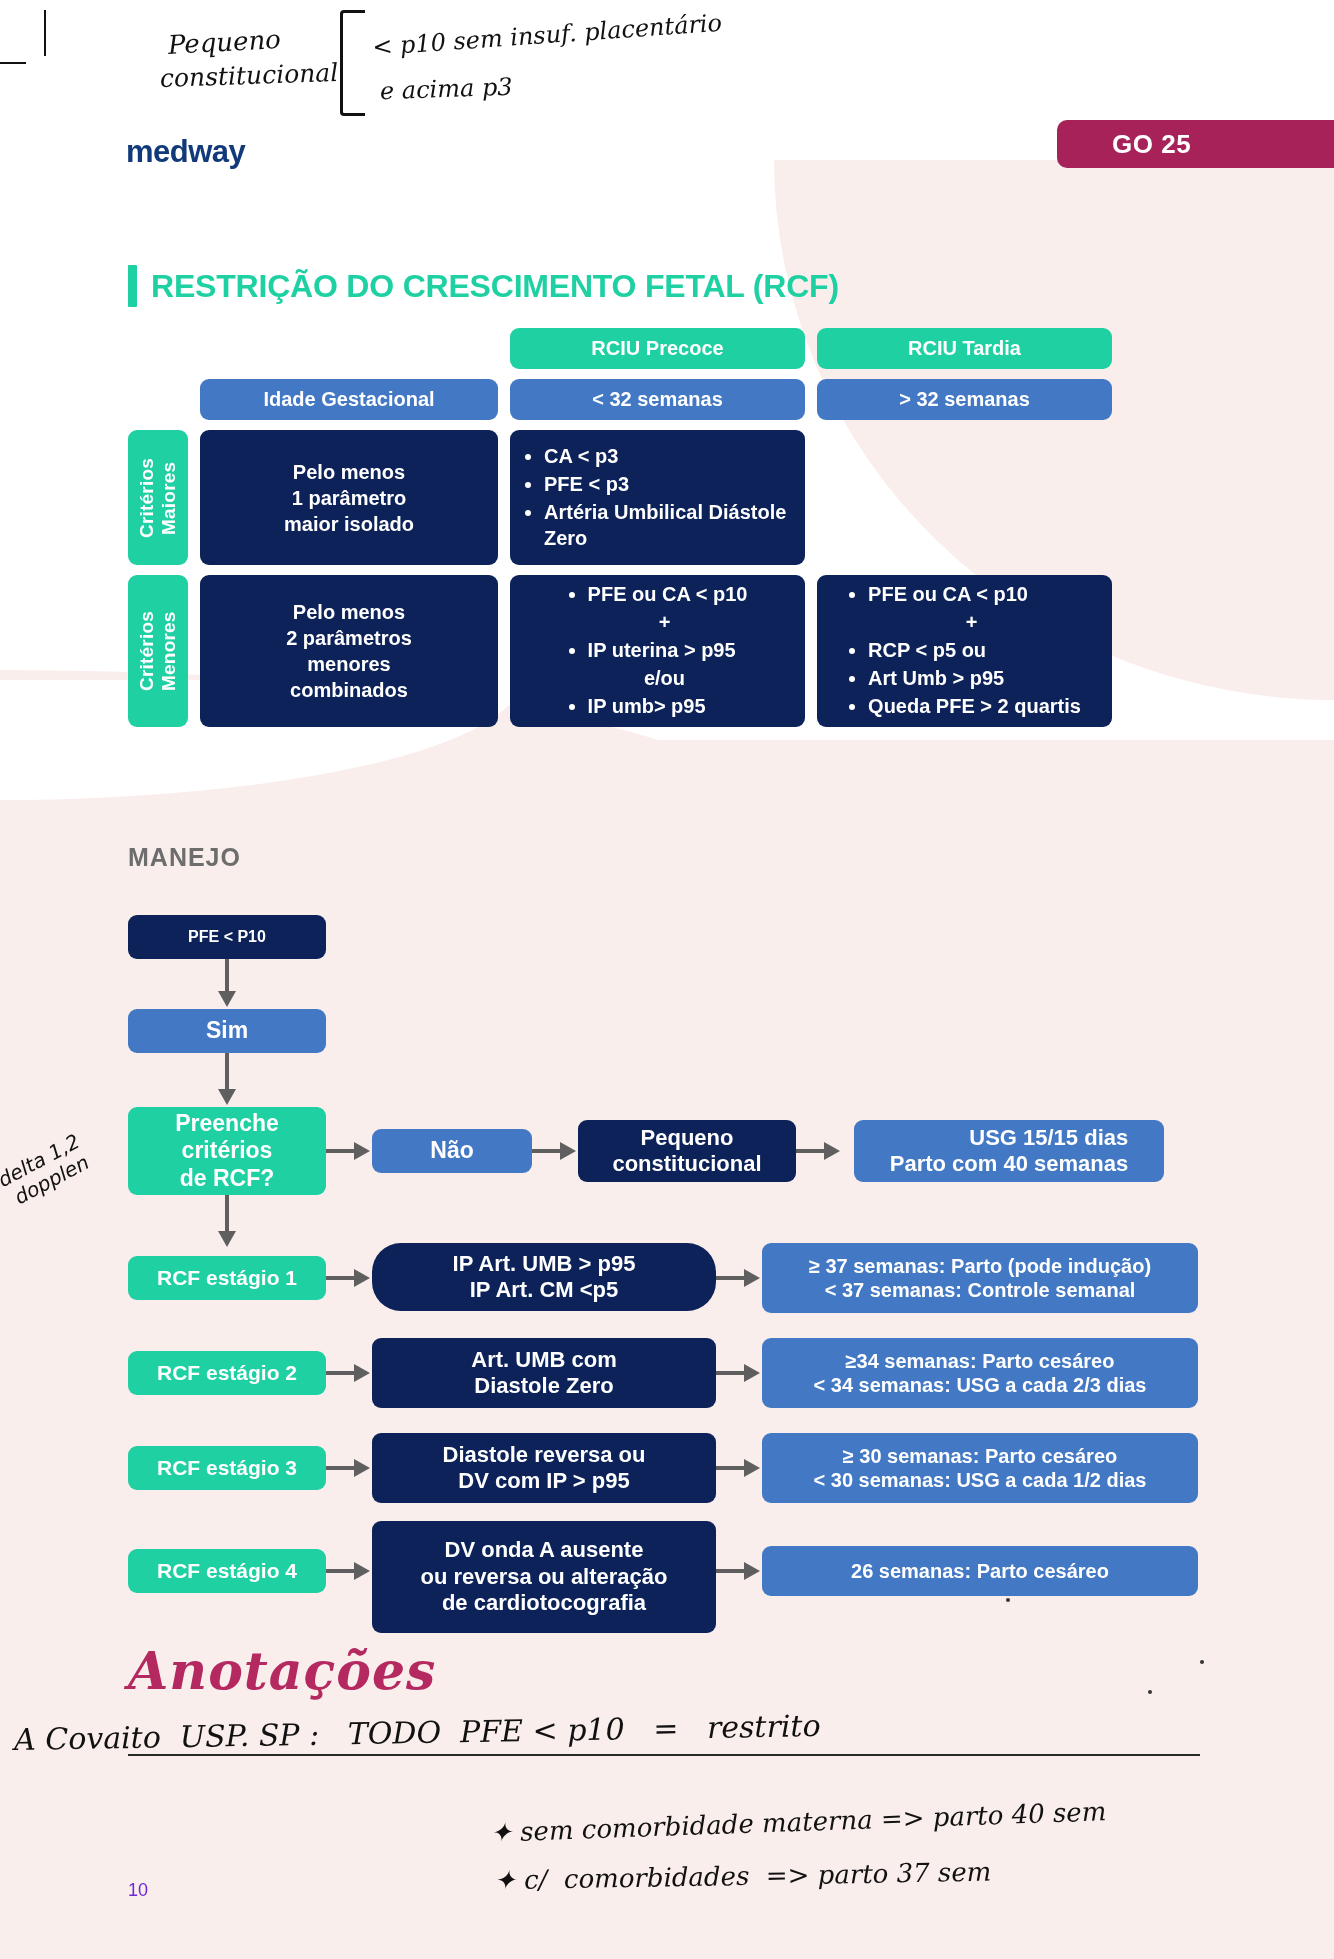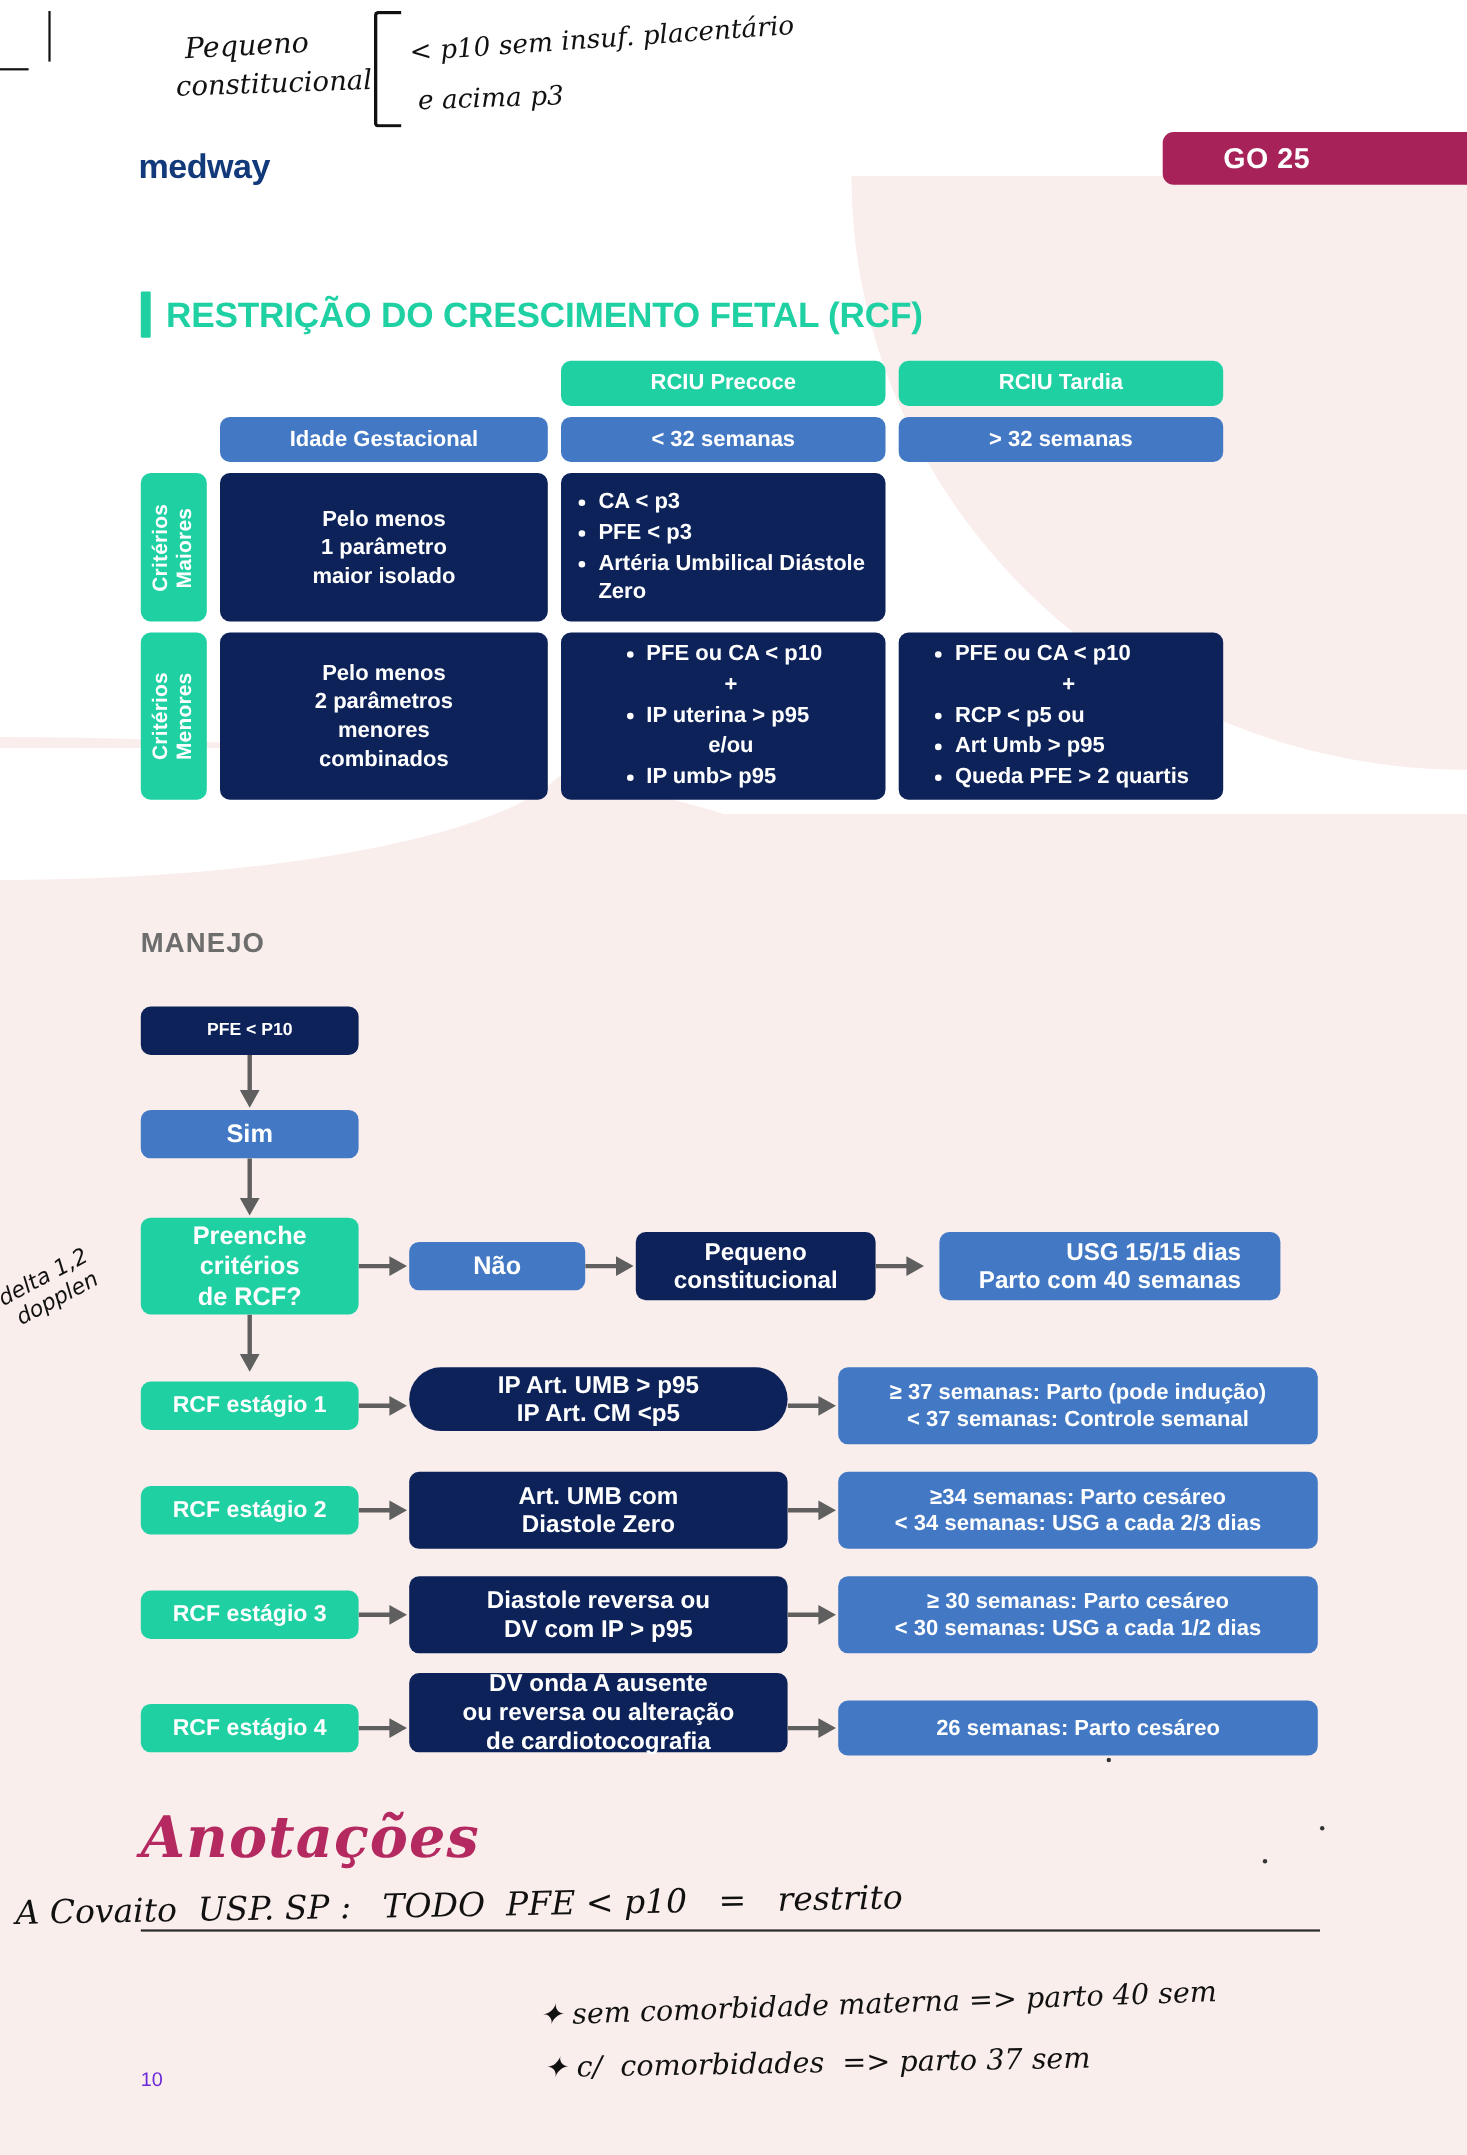--- a/index.html
+++ b/index.html
@@ -274,21 +274,21 @@
   <svg class="arrow" style="left:213px;top:1195px;" width="28" height="54">
     <line x1="14" y1="0" x2="14" y2="38" stroke="#5f5f5f" stroke-width="4"></line>
     <polygon points="5,36 23,36 14,52" fill="#5f5f5f"></polygon>
   </svg>
 
   <div class="node n-teal" style="left:128px;top:1256px;width:198px;height:44px;font-size:21px;">RCF estágio 1</div>
   <svg class="arrow" style="left:326px;top:1264px;" width="46" height="28">
     <line x1="0" y1="14" x2="30" y2="14" stroke="#5f5f5f" stroke-width="4"></line>
     <polygon points="28,5 28,23 44,14" fill="#5f5f5f"></polygon>
   </svg>
-  <div class="node n-navy" style="left:372px;top:1243px;width:344px;height:58px;font-size:22px;border-radius:29px;">
+  <div class="node n-navy" style="left:372px;top:1243px;width:344px;height:68px;font-size:22px;border-radius:29px;">
     IP Art. UMB &gt; p95<br>IP Art. CM &lt;p5
   </div>
   <svg class="arrow" style="left:716px;top:1264px;" width="46" height="28">
     <line x1="0" y1="14" x2="30" y2="14" stroke="#5f5f5f" stroke-width="4"></line>
     <polygon points="28,5 28,23 44,14" fill="#5f5f5f"></polygon>
   </svg>
   <div class="node n-blue" style="left:762px;top:1243px;width:436px;height:70px;font-size:20px;">
     ≥ 37 semanas: Parto (pode indução)<br>&lt; 37 semanas: Controle semanal
   </div>
 
@@ -322,21 +322,21 @@
   </svg>
   <div class="node n-blue" style="left:762px;top:1433px;width:436px;height:70px;font-size:20px;">
     ≥ 30 semanas: Parto cesáreo<br>&lt; 30 semanas: USG a cada 1/2 dias
   </div>
 
   <div class="node n-teal" style="left:128px;top:1549px;width:198px;height:44px;font-size:21px;">RCF estágio 4</div>
   <svg class="arrow" style="left:326px;top:1557px;" width="46" height="28">
     <line x1="0" y1="14" x2="30" y2="14" stroke="#5f5f5f" stroke-width="4"></line>
     <polygon points="28,5 28,23 44,14" fill="#5f5f5f"></polygon>
   </svg>
-  <div class="node n-navy" style="left:372px;top:1521px;width:344px;height:72px;font-size:22px;">
+  <div class="node n-navy" style="left:372px;top:1521px;width:344px;height:112px;font-size:22px;">
     DV onda A ausente<br>ou reversa ou alteração<br>de cardiotocografia
   </div>
   <svg class="arrow" style="left:716px;top:1557px;" width="46" height="28">
     <line x1="0" y1="14" x2="30" y2="14" stroke="#5f5f5f" stroke-width="4"></line>
     <polygon points="28,5 28,23 44,14" fill="#5f5f5f"></polygon>
   </svg>
   <div class="node n-blue" style="left:762px;top:1546px;width:436px;height:50px;font-size:20px;">26 semanas: Parto cesáreo</div>
 
   <div class="hw-b hw" style="left:0px;top:1148px;font-size:20px;transform:rotate(-28deg);">delta 1,2
  dopplen</div>

